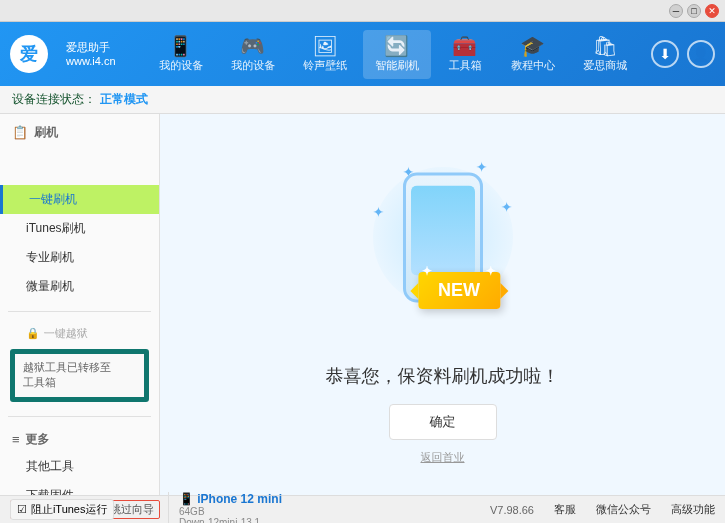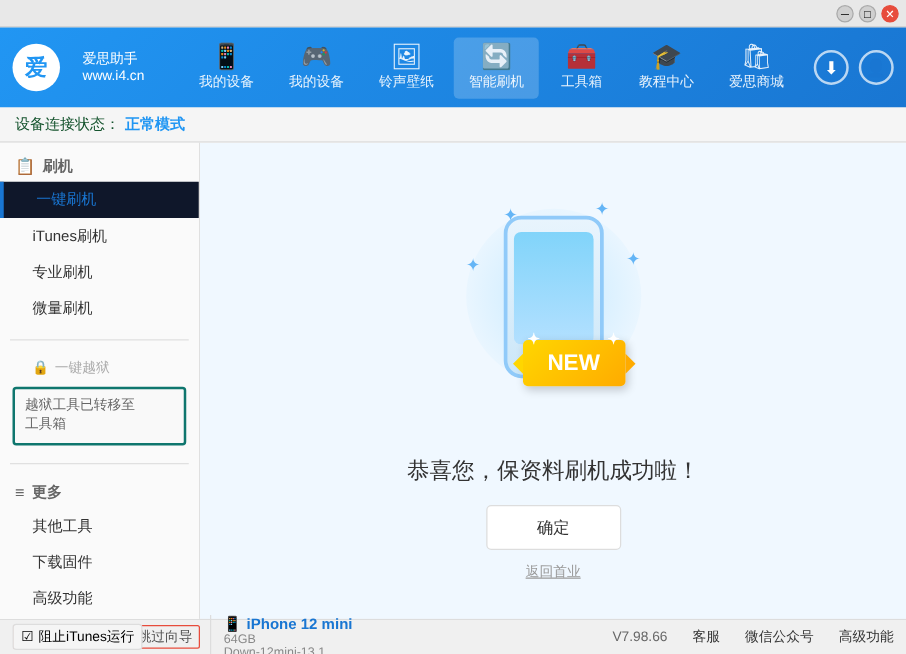--- a/index.html
+++ b/index.html
@@ -159,40 +159,41 @@
       font-size: 13px;
     }
     .sidebar-item {
       padding: 6px 12px 6px 26px;
       font-size: 12px;
       color: #333;
       cursor: pointer;
       white-space: nowrap;
     }
     .sidebar-item.active {
-      background: #0f172a;
+      background: #bef264;
       color: #1976D2;
       border-left: 3px solid #1976D2;
+      margin-top: 40px;
     }
     .sidebar-divider {
       height: 1px;
       background: #e0e0e0;
       margin: 4px 8px;
     }
     .sidebar-disabled {
       padding: 4px 12px 4px 26px;
       font-size: 11px;
       color: #aaa;
       display: flex;
       align-items: center;
     }
     .sidebar-disabled-icon { margin-right: 4px; }
     .sidebar-note {
       background: #f9f9f9;
-      border: 2px solid #0f766e;
+      border: 5px solid #0f766e;
       margin: 4px 10px;
       padding: 6px 8px;
       font-size: 11px;
       color: #666;
       border-radius: 3px;
       line-height: 1.4;
     }
 
     
     .content {

